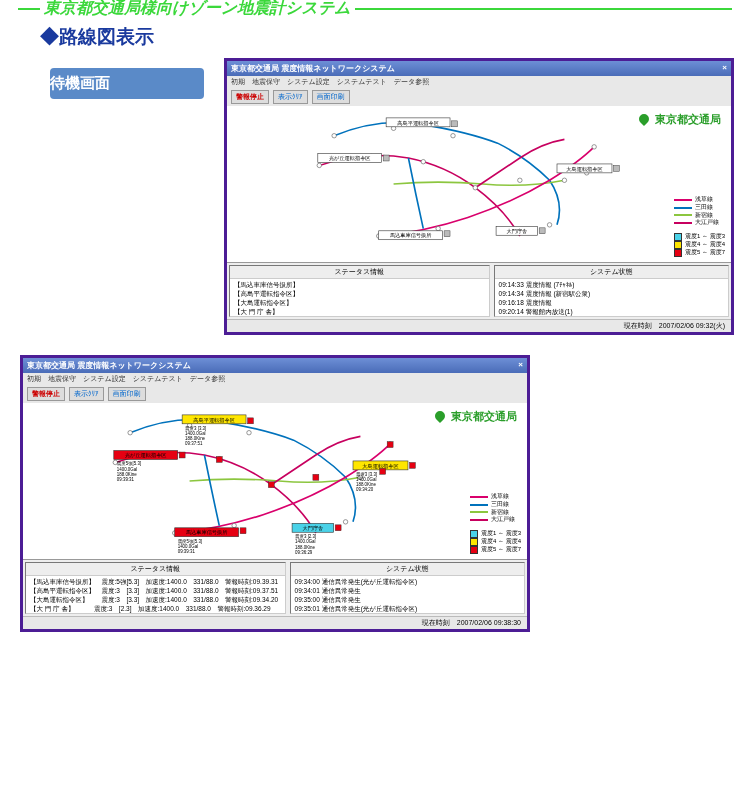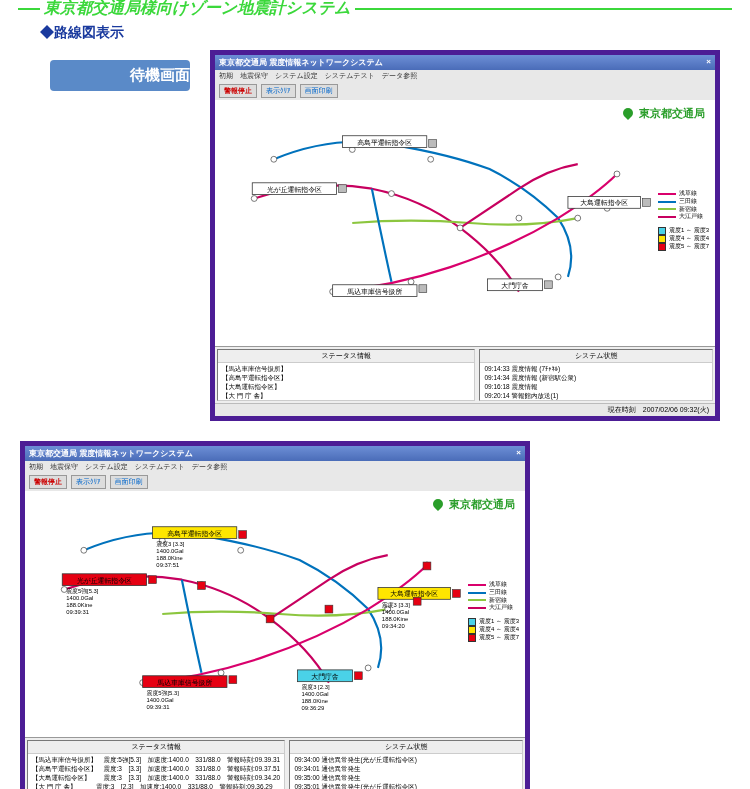--- a/index.html
+++ b/index.html
@@ -1,30 +1,30 @@
 <!DOCTYPE html>
 <html><head>
 <meta charset="utf-8">
 <style>
   * { box-sizing: border-box; margin: 0; padding: 0; }
   body { font-family: "MS PGothic", "Hiragino Kaku Gothic Pro", sans-serif; background: #fff; width: 750px; }
   .title-bar { position: relative; margin-top: 8px; font-style: italic; }
   .title-line { border-top: 2px solid #3bd83b; margin-left: 18px; margin-right: 18px; }
   .title-text { position: absolute; top: -10px; left: 40px; background: #fff; color: #3bd83b; font-weight: bold; font-size: 16px; padding: 0 4px; }
-  .subtitle { color: #1a3a9e; font-weight: bold; font-size: 14px; margin: 14px 0 8px 40px; }
+  .subtitle { color: #1a3a9e; font-weight: bold; font-size: 19px; margin: 14px 0 8px 40px; }
   .row { display: flex; align-items: flex-start; margin-bottom: 20px; }
-  .label-box { width: 140px; background: #5a8ac8; color: #fff; font-weight: bold; font-size: 15px; text-align: right; padding: 6px 0; border-radius: 4px; margin-left: 50px; margin-top: 10px; flex-shrink: 0; }
-  .screenshot { margin-left: 20px; width: 510px; border: 5px solid #4c1d95; background: #f0f0f0; font-size: 7px; }
+  .label-box { width: 154px; background: #5a8ac8; color: #fff; font-weight: bold; font-size: 15px; text-align: left; padding: 6px 0; border-radius: 4px; margin-left: 50px; margin-top: 10px; flex-shrink: 0; }
+  .screenshot { margin-left: 20px; width: 510px; border: 3px solid #4c1d95; background: #f0f0f0; font-size: 7px; }
   .win-title { background: linear-gradient(#6d8fd6, #4a6cb8); color: #fff; padding: 2px 4px; font-size: 8px; font-weight: bold; display:flex; justify-content:space-between; }
   .win-menu { background: #e8e8e8; padding: 1px 4px; font-size: 7px; color: #333; }
   .win-toolbar { background: #e8e8e8; padding: 2px 4px; display: flex; gap: 4px; }
   .tool-btn { font-size: 7px; padding: 1px 4px; border: 1px solid #999; background: #ddd; }
   .tool-btn.red { color: #c00; font-weight: bold; }
   .tool-btn.blue { color: #06c; }
-  .map-area { background: #fff; height: 246px; position: relative; }
+  .map-area { background: #fff; height: 156px; position: relative; }
   .org-label { position: absolute; top: 6px; right: 10px; color: #2a9e2a; font-size: 11px; font-weight: bold; display:flex; align-items:center; gap:4px; }
   .org-icon { width:12px; height:12px; }
   .org-icon::before { content:""; display:block; width:10px; height:10px; border-radius:50% 50% 50% 0; background:#2a9e2a; transform:rotate(-45deg); }
   svg.map { position: absolute; top: 0; left: 0; width: 100%; height: 100%; }
   .station-box { stroke: #333; stroke-width: 0.8; }
   .station-label { font-size: 7px; fill: #000; }
   .info-text { font-size: 6px; fill: #000; }
   .legend { position: absolute; right: 6px; top: 90px; font-size: 6px; line-height: 1.3; }
   .legend-row { display:flex; align-items:center; gap:3px; }
   .legend-line { width: 18px; height: 2px; display:inline-block; }

